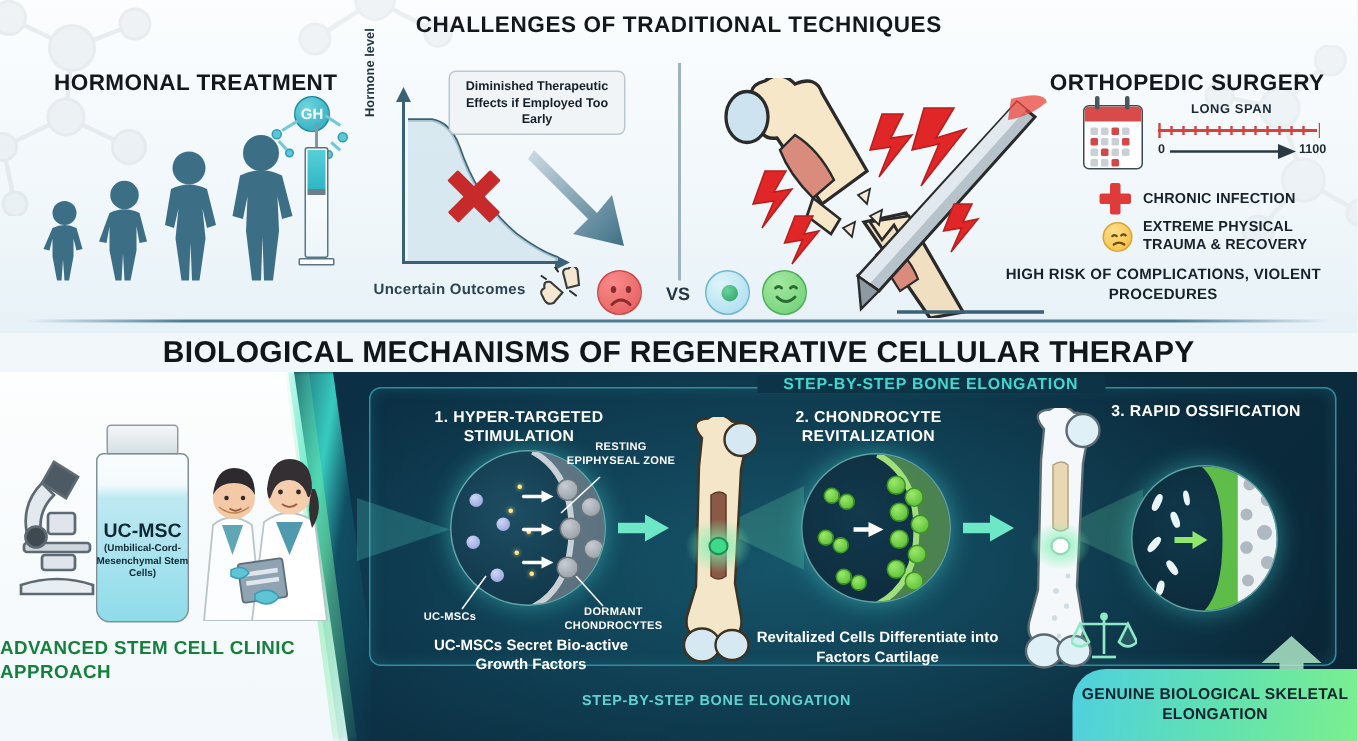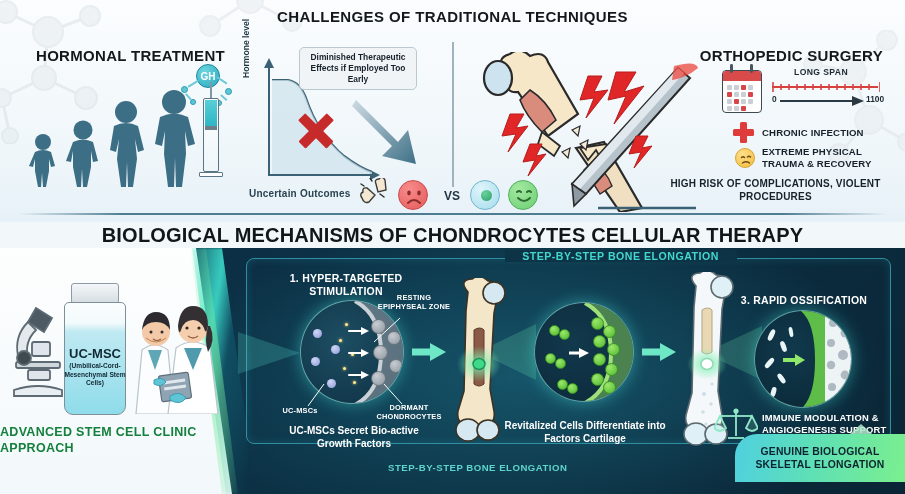--- a/index.html
+++ b/index.html
@@ -209,21 +209,21 @@
   
   .femur{ position:absolute; z-index:6; }
 
   
   .scale-ico{ position:absolute; z-index:8; }
   .immune-txt{
     position:absolute; font-size:9.4px; font-weight:bold; color:#ffffff;
     line-height:1.25; letter-spacing:.2px; z-index:8;
   }
   .green-banner{
-    position:absolute; right:0; bottom:12px; width:170px; height:48px; z-index:9;
+    position:absolute; right:0; bottom:0; width:190px; height:48px; z-index:9;
     background:linear-gradient(100deg,#4fd0e0 0%,#5fe0b4 48%,#7bef8e 100%);
     border-top-left-radius:22px;
     display:flex; align-items:center; justify-content:center;
     text-align:center; font-size:10.4px; font-weight:bold; color:#0d2430; line-height:1.25;
     letter-spacing:.2px;
   }
   .up-arrow{ position:absolute; right:24px; bottom:40px; z-index:8; }
 
   .bottom-steplbl{
     position:absolute; left:388px; top:462px; font-size:9.6px; font-weight:bold;
@@ -522,21 +522,21 @@
     </div>
     <div class="risk-item" style="left:762px;top:146px;">
       <span>EXTREME PHYSICAL TRAUMA &amp; RECOVERY</span>
     </div>
 
     <div class="high-risk">HIGH RISK OF COMPLICATIONS, VIOLENT PROCEDURES</div>
 
     <div class="h-div"></div>
   </div>
 
-  <div class="mid-title">BIOLOGICAL MECHANISMS OF CHONDROCYTES CELLULAR THERAPY</div>
+  <div class="mid-title">BIOLOGICAL MECHANISMS OF REGENERATIVE CELLULAR THERAPY</div>
 
   <div class="dark-panel"></div>
   <div class="left-light"></div>
   <div class="diag-glow"></div>
   <div class="diag-glow2"></div>
 
   <svg class="micro" viewBox="0 0 64 100">
     <g stroke="#5d6a73" stroke-width="1.8" fill="#eef2f5">
       <path d="M30 8 l16 10 -8 14 -16-10 z" fill="#4e5a63"></path>
       <path d="M22 22 q-14 14-10 34 l10 2 q-4-16 8-28 z" fill="#e4e9ed"></path>
@@ -660,20 +660,21 @@
     <ellipse cx="18" cy="152" rx="12" ry="11" fill="#d6e9f2" stroke="#3c3223" stroke-width="1.6"></ellipse>
     <ellipse cx="38" cy="152" rx="11" ry="10" fill="#d6e9f2" stroke="#3c3223" stroke-width="1.6"></ellipse>
     <path d="M24 52 q6-4 10 0 l0 54 q-5 4-10 0 z" fill="#8b5a46" stroke="#5c3a2a" stroke-width="1"></path>
     <ellipse cx="29" cy="86" rx="22" ry="18" fill="url(#gl1)"></ellipse>
     <ellipse cx="29" cy="86" rx="6" ry="5.5" fill="#3fd98a" stroke="#1f8f57" stroke-width="1.4"></ellipse>
   </svg>
   <svg class="mag-cone" style="left:478px;top:320px;" width="60" height="64" viewBox="0 0 60 64">
     <polygon points="0,32 58,4 58,60" fill="rgba(120,240,180,.2)"></polygon>
   </svg>
 
+  <div class="step-title" style="left:504px;top:272px;width:150px;">2. CHONDROCYTE REVITALIZATION</div>
   <div class="mag mag2" style="left:534px;top:302px;width:100px;height:100px;">
     <svg width="100" height="100" viewBox="0 0 100 100" style="position:absolute;left:0;top:0;">
       <path d="M50 0 q26 14 26 50 q0 36 -26 50 L100 100 L100 0 Z" fill="#7ec95c" opacity=".55"></path>
       <path d="M50 0 q26 14 26 50 q0 36 -26 50" fill="none" stroke="#9fe07a" stroke-width="4"></path>
     </svg>
     <div class="gcell" style="left:14px;top:22px;width:11px;height:11px;"></div>
     <div class="gcell" style="left:24px;top:26px;width:11px;height:11px;"></div>
     <div class="gcell" style="left:10px;top:50px;width:11px;height:11px;"></div>
     <div class="gcell" style="left:20px;top:55px;width:11px;height:11px;"></div>
     <div class="gcell" style="left:22px;top:76px;width:11px;height:11px;"></div>
@@ -717,21 +718,21 @@
       <circle cx="34" cy="112" r="1.6"></circle>
         <circle cx="28" cy="152" r="1.6"></circle>
       </g>
     <ellipse cx="29" cy="92" rx="20" ry="16" fill="url(#gl2)"></ellipse>
     <ellipse cx="29" cy="92" rx="6" ry="5.5" fill="#ffffff" stroke="#8fd9b5" stroke-width="1.4"></ellipse>
   </svg>
   <svg class="mag-cone" style="left:704px;top:322px;" width="60" height="62" viewBox="0 0 60 62">
     <polygon points="0,31 58,4 58,58" fill="rgba(120,240,180,.2)"></polygon>
   </svg>
 
-  <div class="step-title" style="left:716px;top:268px;width:176px;margin-top:26px;">3. RAPID OSSIFICATION</div>
+  <div class="step-title" style="left:716px;top:268px;width:176px;">3. RAPID OSSIFICATION</div>
   <div class="mag mag3" style="left:754px;top:310px;width:98px;height:98px;">
     <svg width="98" height="98" viewBox="0 0 98 98" style="position:absolute;left:0;top:0;">
       <path d="M46 0 q14 12 14 49 q0 37 -14 49 L70 98 L70 0 Z" fill="#6dd64a" opacity=".85"></path>
       <path d="M70 0 L98 0 L98 98 L70 98 Z" fill="#eef3f6"></path>
       <g fill="#aeb9c1">
         <circle cx="78" cy="12" r="4"></circle>
           <circle cx="90" cy="22" r="4.5"></circle>
           <circle cx="76" cy="32" r="4"></circle>
         <circle cx="88" cy="44" r="5"></circle>
           <circle cx="76" cy="54" r="4.2"></circle>
@@ -756,21 +757,20 @@
   <svg class="scale-ico" style="left:714px;top:408px;" width="44" height="34" viewBox="0 0 44 34">
     <g stroke="#8fe8c8" stroke-width="1.8" fill="none">
       <path d="M22 2 L22 28"></path>
         <path d="M6 8 L38 8"></path>
       <path d="M6 8 L0 20 q6 6 12 0 z" fill="rgba(140,232,200,.18)"></path>
       <path d="M38 8 L32 20 q6 6 12 0 z" fill="rgba(140,232,200,.18)"></path>
       <path d="M14 30 L30 30"></path>
     </g>
     <circle cx="22" cy="3" r="2.6" fill="#8fe8c8"></circle>
   </svg>
-  <div class="immune-txt" style="left:762px;top:412px;width:140px;">IMMUNE MODULATION &amp; ANGIOGENESIS SUPPORT</div>
 
   <svg class="up-arrow" width="40" height="30" viewBox="0 0 40 30">
     <polygon points="20,0 40,18 28,18 28,30 12,30 12,18 0,18" fill="#aee6c8" opacity=".85"></polygon>
   </svg>
 
   <div class="green-banner">
     <span>GENUINE BIOLOGICAL SKELETAL ELONGATION</span>
   </div>
 
   <div class="bottom-steplbl">STEP-BY-STEP BONE ELONGATION</div>

